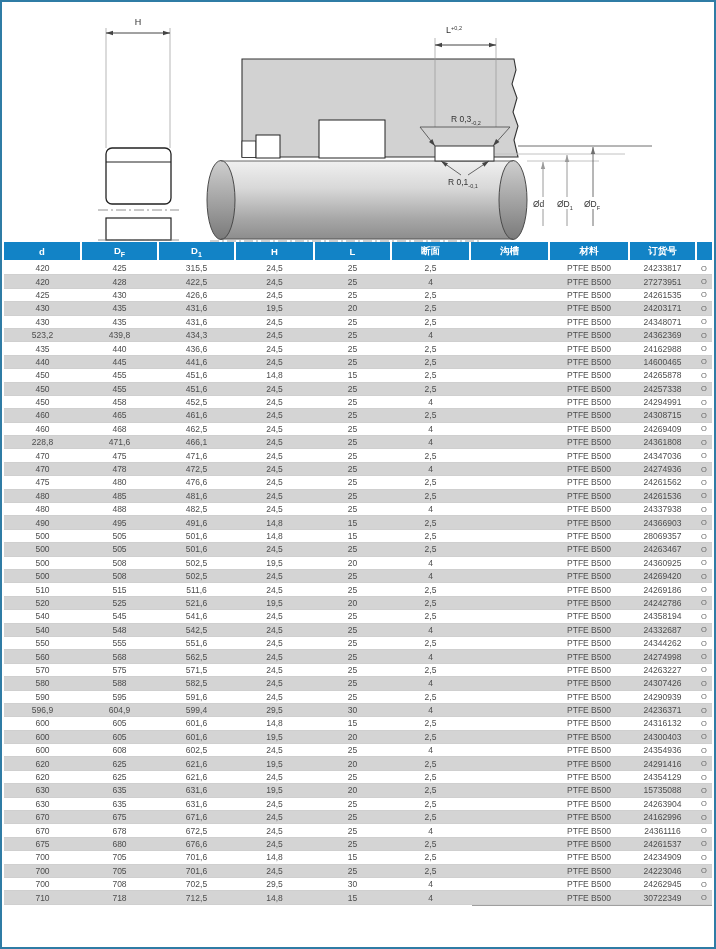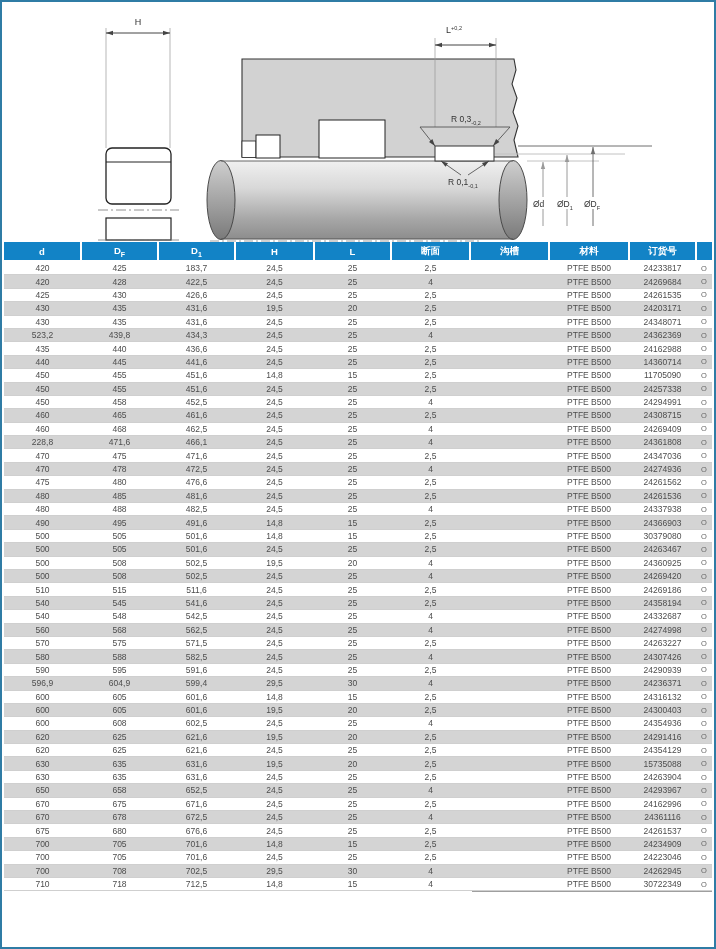--- a/index.html
+++ b/index.html
@@ -174,39 +174,39 @@
           <th><span>沟槽</span></th>
           <th><span>材料</span></th>
           <th><span>订货号</span></th>
           <th><span></span></th>
         </tr>
       </thead>
       <tbody>
           <tr>
             <td>420</td>
             <td>425</td>
-            <td>183,7</td>
+            <td>315,5</td>
             <td>24,5</td>
             <td>25</td>
             <td>2,5</td>
             <td></td>
             <td>PTFE B500</td>
             <td>24233817</td>
             <td class="marker">O</td>
           </tr>
           <tr>
             <td>420</td>
             <td>428</td>
             <td>422,5</td>
             <td>24,5</td>
             <td>25</td>
             <td>4</td>
             <td></td>
             <td>PTFE B500</td>
-            <td>24269684</td>
+            <td>27273951</td>
             <td class="marker">O</td>
           </tr>
           <tr>
             <td>425</td>
             <td>430</td>
             <td>426,6</td>
             <td>24,5</td>
             <td>25</td>
             <td>2,5</td>
             <td></td>
@@ -264,33 +264,33 @@
           </tr>
           <tr>
             <td>440</td>
             <td>445</td>
             <td>441,6</td>
             <td>24,5</td>
             <td>25</td>
             <td>2,5</td>
             <td></td>
             <td>PTFE B500</td>
-            <td>14360714</td>
+            <td>14600465</td>
             <td class="marker">O</td>
           </tr>
           <tr>
             <td>450</td>
             <td>455</td>
             <td>451,6</td>
             <td>14,8</td>
             <td>15</td>
             <td>2,5</td>
             <td></td>
             <td>PTFE B500</td>
-            <td>11705090</td>
+            <td>24265878</td>
             <td class="marker">O</td>
           </tr>
           <tr>
             <td>450</td>
             <td>455</td>
             <td>451,6</td>
             <td>24,5</td>
             <td>25</td>
             <td>2,5</td>
             <td></td>
@@ -420,21 +420,21 @@
           </tr>
           <tr>
             <td>500</td>
             <td>505</td>
             <td>501,6</td>
             <td>14,8</td>
             <td>15</td>
             <td>2,5</td>
             <td></td>
             <td>PTFE B500</td>
-            <td>30379080</td>
+            <td>28069357</td>
             <td class="marker">O</td>
           </tr>
           <tr>
             <td>500</td>
             <td>505</td>
             <td>501,6</td>
             <td>24,5</td>
             <td>25</td>
             <td>2,5</td>
             <td></td>
@@ -472,20 +472,32 @@
             <td>511,6</td>
             <td>24,5</td>
             <td>25</td>
             <td>2,5</td>
             <td></td>
             <td>PTFE B500</td>
             <td>24269186</td>
             <td class="marker">O</td>
           </tr>
           <tr>
+            <td>520</td>
+            <td>525</td>
+            <td>521,6</td>
+            <td>19,5</td>
+            <td>20</td>
+            <td>2,5</td>
+            <td></td>
+            <td>PTFE B500</td>
+            <td>24242786</td>
+            <td class="marker">O</td>
+          </tr>
+          <tr>
             <td>540</td>
             <td>545</td>
             <td>541,6</td>
             <td>24,5</td>
             <td>25</td>
             <td>2,5</td>
             <td></td>
             <td>PTFE B500</td>
             <td>24358194</td>
             <td class="marker">O</td>
@@ -493,20 +505,32 @@
           <tr>
             <td>540</td>
             <td>548</td>
             <td>542,5</td>
             <td>24,5</td>
             <td>25</td>
             <td>4</td>
             <td></td>
             <td>PTFE B500</td>
             <td>24332687</td>
+            <td class="marker">O</td>
+          </tr>
+          <tr>
+            <td>550</td>
+            <td>555</td>
+            <td>551,6</td>
+            <td>24,5</td>
+            <td>25</td>
+            <td>2,5</td>
+            <td></td>
+            <td>PTFE B500</td>
+            <td>24344262</td>
             <td class="marker">O</td>
           </tr>
           <tr>
             <td>560</td>
             <td>568</td>
             <td>562,5</td>
             <td>24,5</td>
             <td>25</td>
             <td>4</td>
             <td></td>
@@ -640,32 +664,20 @@
             <td>631,6</td>
             <td>24,5</td>
             <td>25</td>
             <td>2,5</td>
             <td></td>
             <td>PTFE B500</td>
             <td>24263904</td>
             <td class="marker">O</td>
           </tr>
           <tr>
-            <td>650</td>
-            <td>658</td>
-            <td>652,5</td>
-            <td>24,5</td>
-            <td>25</td>
-            <td>4</td>
-            <td></td>
-            <td>PTFE B500</td>
-            <td>24293967</td>
-            <td class="marker">O</td>
-          </tr>
-          <tr>
             <td>670</td>
             <td>675</td>
             <td>671,6</td>
             <td>24,5</td>
             <td>25</td>
             <td>2,5</td>
             <td></td>
             <td>PTFE B500</td>
             <td>24162996</td>
             <td class="marker">O</td>

